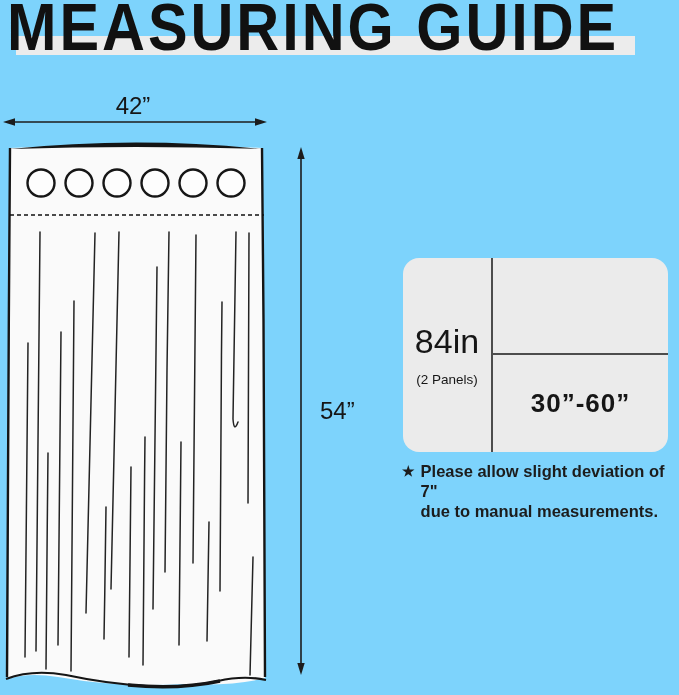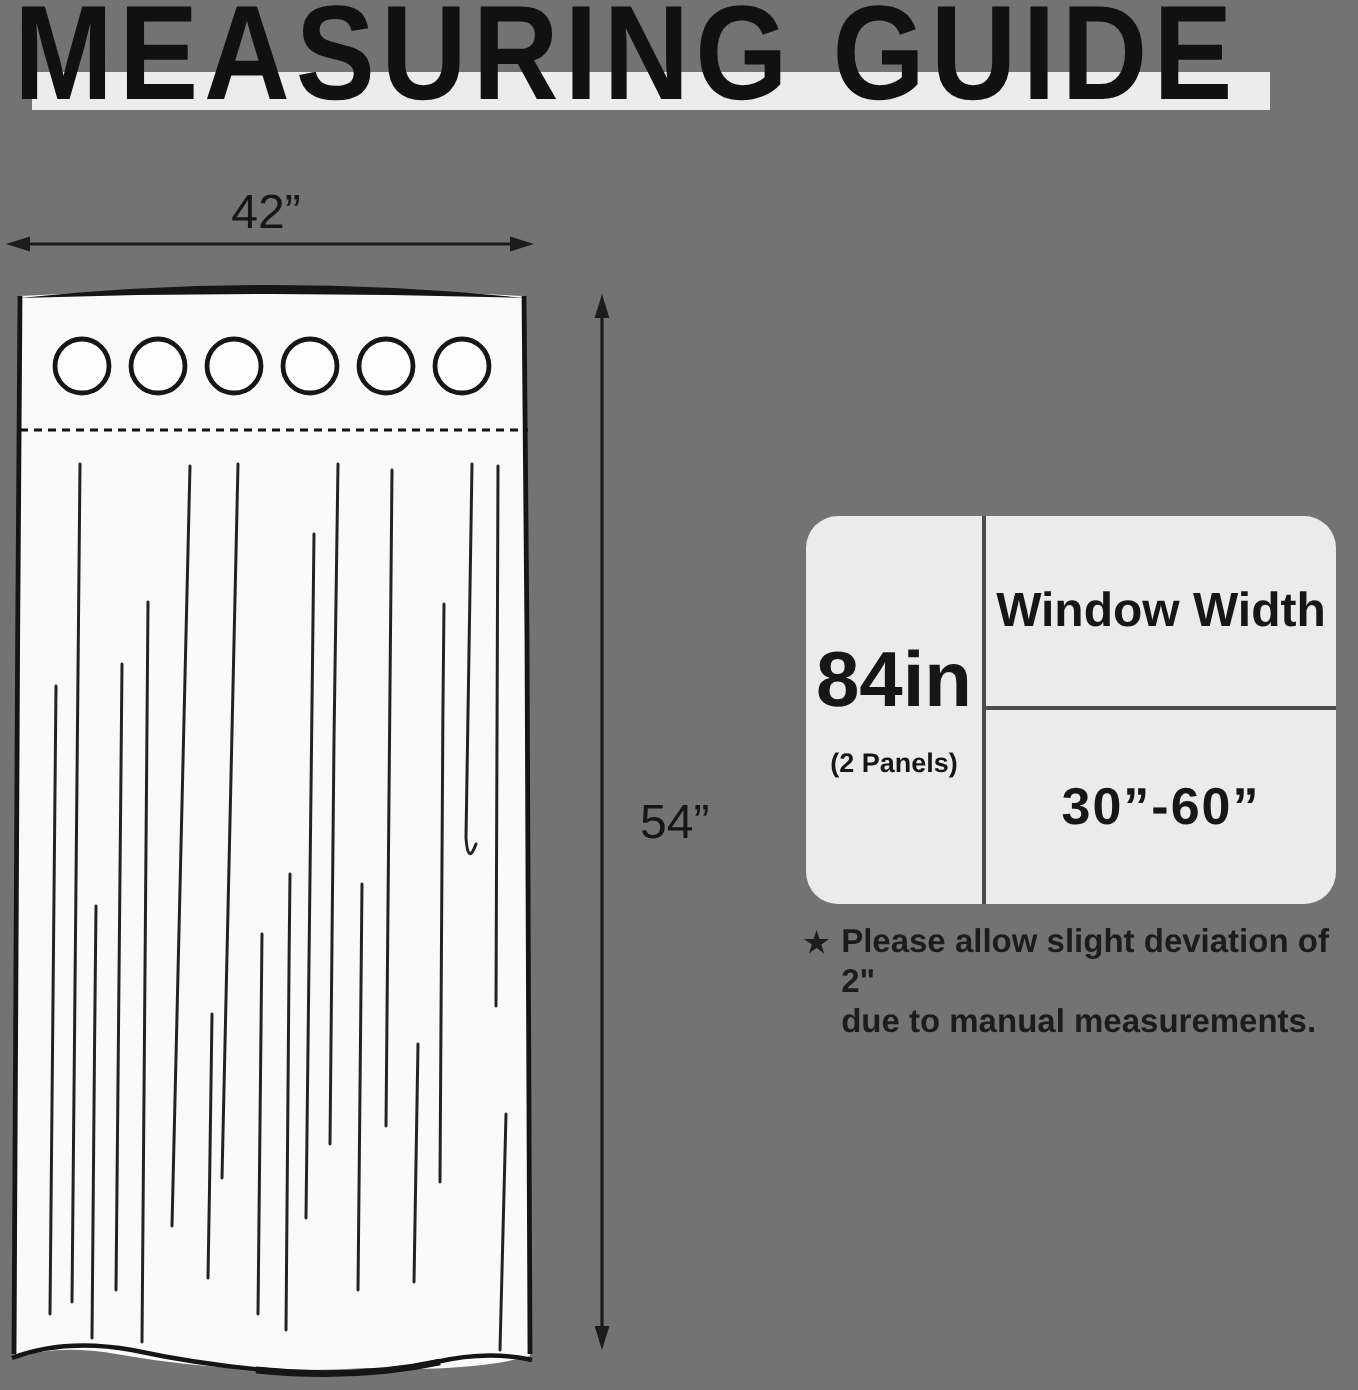--- a/index.html
+++ b/index.html
@@ -1,16 +1,16 @@
 <!DOCTYPE html>
 <html><head>
 <meta charset="utf-8">
 <style>
   html,body{margin:0;padding:0;background:#fff;}
-  .page{position:relative;width:679px;height:695px;background:#737373;overflow:hidden;
+  .page{position:relative;width:679px;height:695px;background:#7dd3fc;overflow:hidden;
         font-family:"Liberation Sans",sans-serif;color:#161616;}
 
   
   .title-strip{position:absolute;left:16px;top:36px;width:619px;height:19px;background:#ececec;}
   .title{position:absolute;left:7px;top:-12px;margin:0;font-size:60px;font-weight:700;
          letter-spacing:3px;color:#111;white-space:nowrap;
          transform:scaleY(1.12) scaleX(0.99);transform-origin:left top;}
 
   
   .diagram{position:absolute;left:0;top:85px;}
@@ -23,22 +23,22 @@
 
   
   .spec-table{position:absolute;left:403px;top:258px;width:265px;height:194px;
               background:#ebebeb;border-radius:16px;}
   .vdiv{position:absolute;left:88px;top:0;width:2px;height:100%;background:#4d4d4d;}
   .hdiv{position:absolute;left:90px;top:95px;right:0;height:2px;background:#4d4d4d;}
   .cell{position:absolute;display:flex;flex-direction:column;align-items:center;justify-content:center;text-align:center;}
   .cell-left{left:0;top:0;width:88px;height:100%;}
   .cell-topright{left:90px;top:0;width:175px;height:95px;}
   .cell-bottomright{left:90px;top:97px;width:175px;height:97px;}
-  .size-value{font-size:39px;font-weight:700;line-height:1;}
-  .panels-note{font-size:13.5px;font-weight:700;margin-top:14px;}
+  .size-value{font-size:34px;font-weight:400;line-height:1;}
+  .panels-note{font-size:13.5px;font-weight:400;margin-top:14px;}
   .ww-header{font-size:24px;font-weight:700;line-height:1.05;}
   .ww-subheader{font-size:16.5px;font-weight:700;}
   .range-value{font-size:26px;font-weight:700;letter-spacing:1px;}
 
   
   .note{position:absolute;left:402px;top:461px;width:278px;display:flex;gap:6px;
         font-size:16.5px;font-weight:600;color:#1c1c1c;line-height:1.22;}
   .note .star{font-size:14px;padding-top:2px;}
   .note-line{display:block;}
 </style>
@@ -110,29 +110,28 @@
   <div class="spec-table">
     <div class="vdiv"></div>
     <div class="hdiv"></div>
 
     <div class="cell cell-left">
       <div class="size-value">84in</div>
       <div class="panels-note">(2 Panels)</div>
     </div>
 
     <div class="cell cell-topright">
-      <div class="ww-header">Window Width</div>
     </div>
 
     <div class="cell cell-bottomright">
       <div class="range-value">30”-60”</div>
     </div>
   </div>
 
   <div class="note">
     <span class="star">★</span>
     <span class="note-lines">
-      <span class="note-line">Please allow slight deviation of 2"</span>
+      <span class="note-line">Please allow slight deviation of 7"</span>
       <span class="note-line">due to manual measurements.</span>
     </span>
   </div>
 
 </div>
 
 </body></html>

